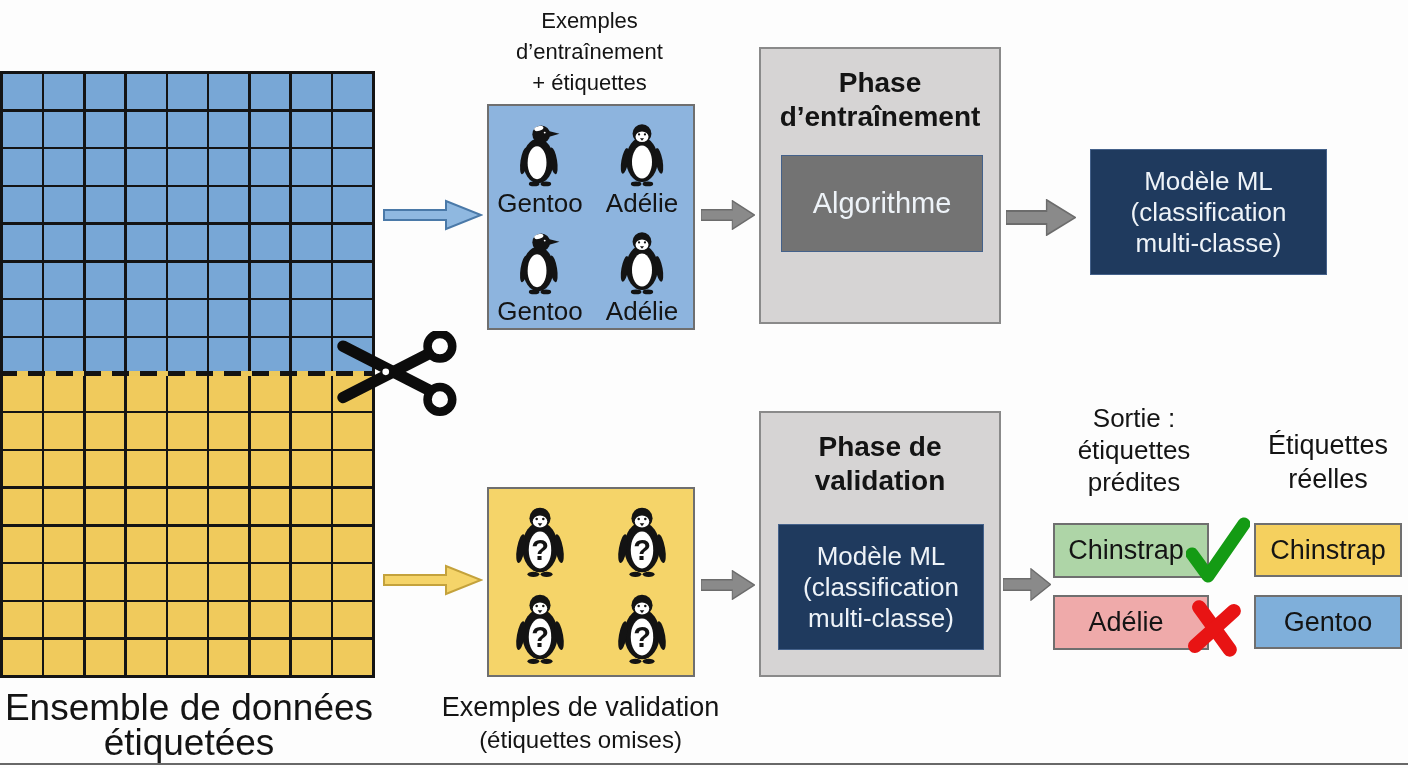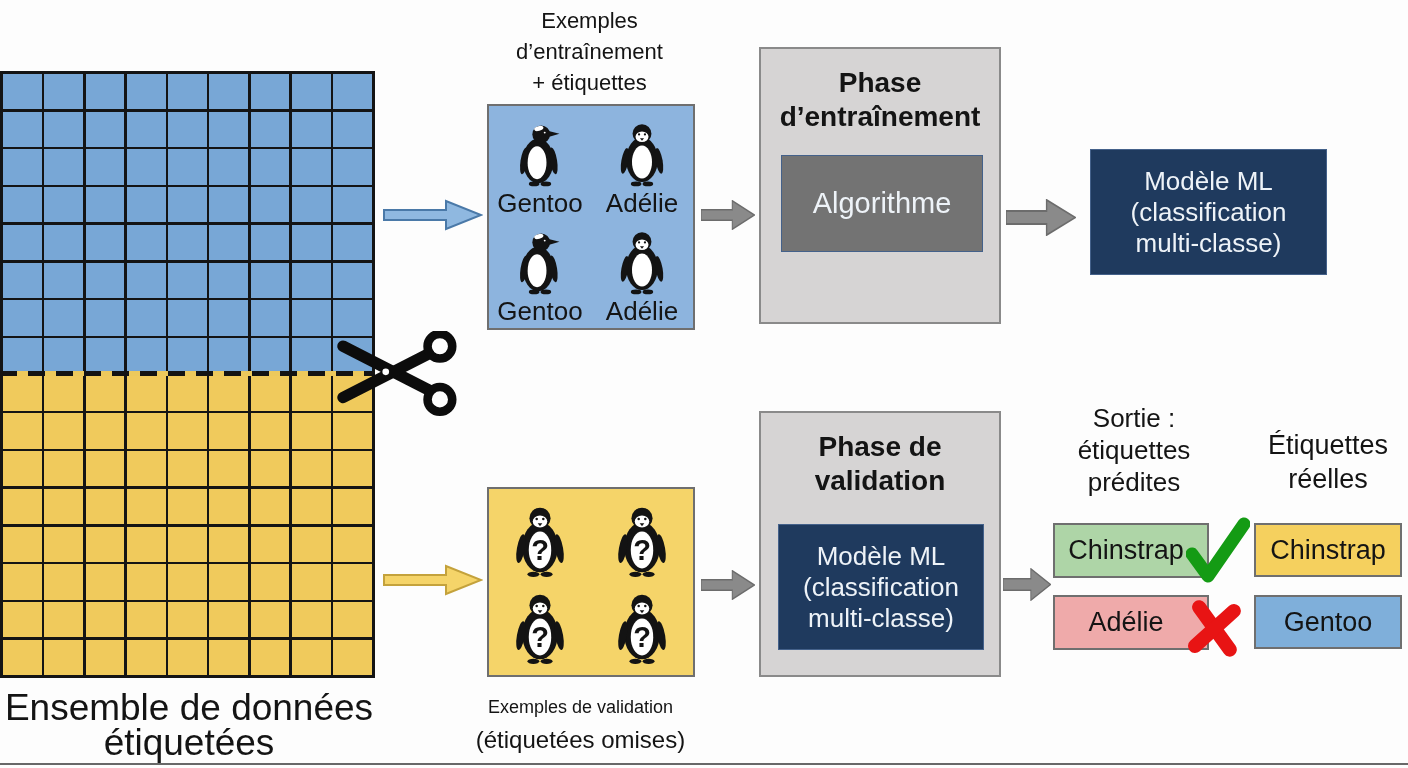--- a/index.html
+++ b/index.html
@@ -17,21 +17,21 @@
   #dashed-cut{
     left:0;top:371px;width:375px;height:5px;
     background:repeating-linear-gradient(90deg,#131313 0 17px,#edc95c 17px 28px);
   }
   
   .tblock{text-align:center;line-height:1.22;}
   .tline{white-space:nowrap;}
   #label-dataset{left:0;top:690px;width:378px;font-size:37px;line-height:35px;}
   #label-training-header{left:452px;top:5px;width:275px;font-size:22px;line-height:31px;}
   #label-validation{left:413px;top:691px;width:335px;}
-  #label-validation .l1{font-size:18px;line-height:33px;}
+  #label-validation .l1{font-size:27px;line-height:33px;}
   #label-validation .l2{font-size:24px;line-height:31px;}
   #label-sortie{left:1053px;top:402px;width:162px;font-size:26px;line-height:32px;}
   #label-reelles{left:1248px;top:428px;width:160px;font-size:27px;line-height:34px;}
   
   .examples-box{box-sizing:border-box;border:2px solid #6f6f6f;display:grid;grid-template-columns:1fr 1fr;}
   #box-training-examples{left:487px;top:104px;width:208px;height:226px;padding:4px 0 2px 0;}
   #box-validation-examples{left:487px;top:487px;width:208px;height:190px;padding:6px 0;}
   .penguin-cell{display:flex;flex-direction:column;align-items:center;justify-content:flex-end;}
   .penguin-holder{width:62px;height:66px;}
   #box-validation-examples .penguin-holder{width:66px;height:80px;}
@@ -440,21 +440,21 @@
     <polygon points="46.5,27.5 53.5,27.5 50,32" fill="#131313"></polygon>
     <ellipse cx="50" cy="68" rx="17" ry="28" fill="#fff"></ellipse>
     <text x="50" y="83" text-anchor="middle" font-size="44" font-weight="bold" fill="#131313" font-family="Liberation Sans, DejaVu Sans, sans-serif">?</text>
   </svg>
         </div>
     </div>
   </div>
 
   <div id="label-validation" class="abs tblock">
     <div class="tline l1">Exemples de validation</div>
-    <div class="tline l2">(étiquetées omises)</div>
+    <div class="tline l2">(étiquettes omises)</div>
   </div>
 
   <div id="box-phase-validation" class="abs phase-box">
     <div class="phase-title">
       <div class="tline">Phase de</div>
       <div class="tline">validation</div>
     </div>
     <div id="navy-model-val" class="navy-box" style="background: rgb(31, 58, 94);">
       <div class="tline">Modèle ML</div>
       <div class="tline">(classification</div>

